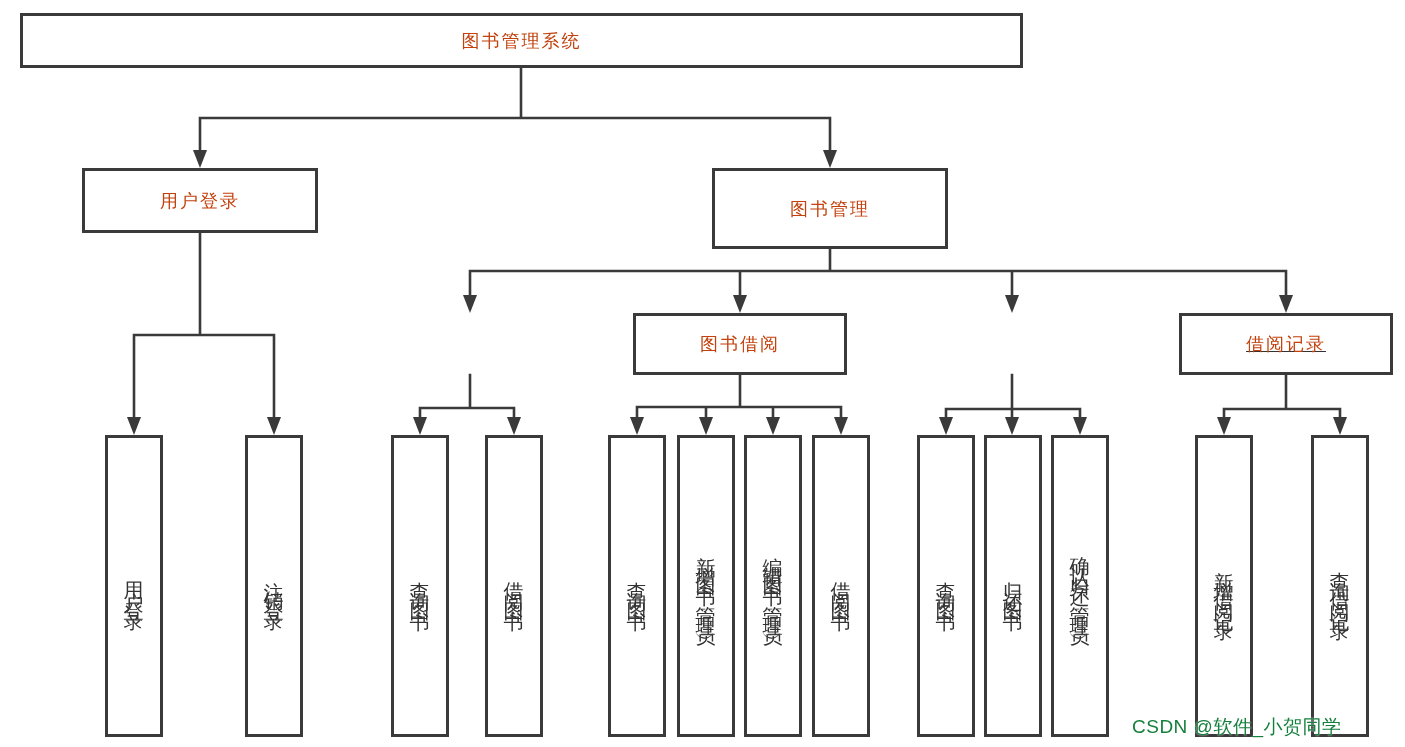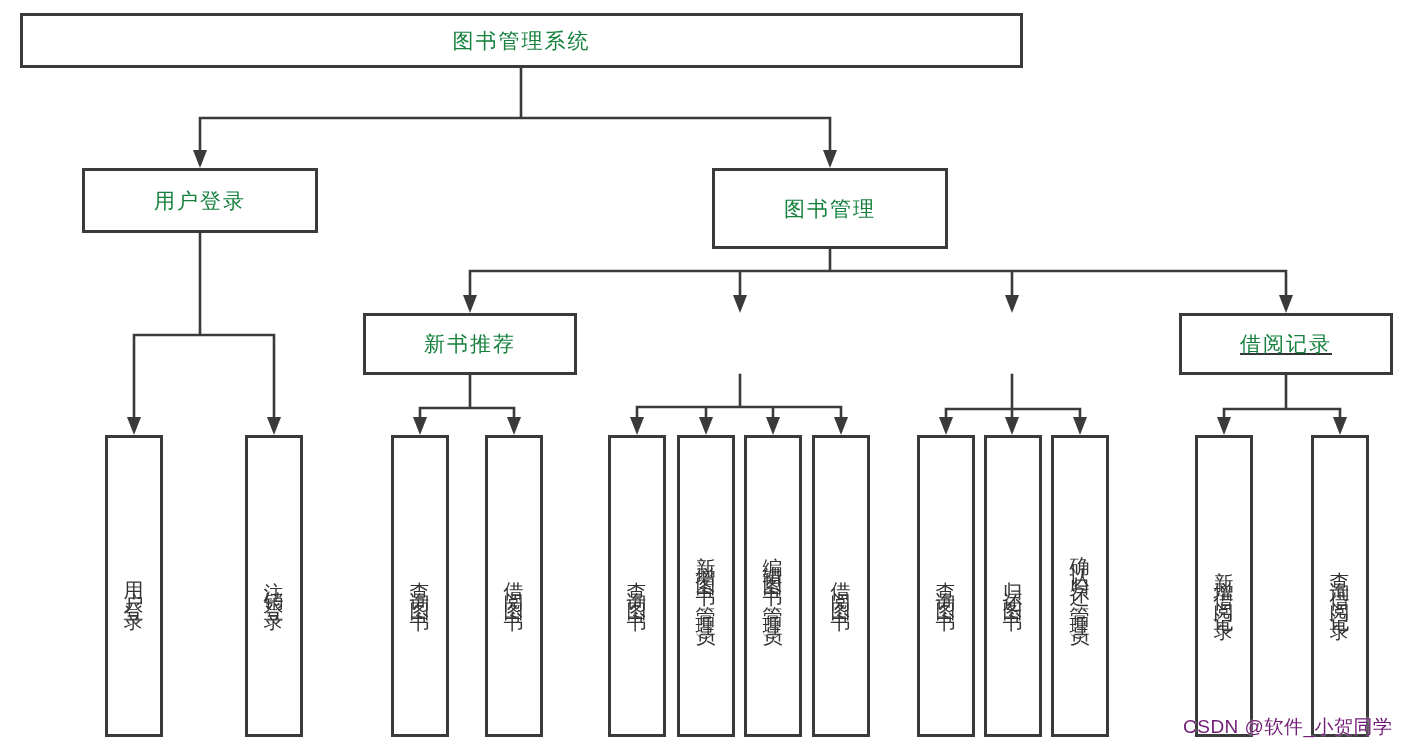--- a/index.html
+++ b/index.html
@@ -20,23 +20,23 @@
     position: absolute;
     box-sizing: border-box;
     background: #ffffff;
     border: 3px solid #3a3a3a;
     display: flex;
     align-items: center;
     justify-content: center;
     color: #333333;
   }
   .hlabel {
-    font-size: 21px;
+    font-size: 18px;
     letter-spacing: 2px;
-    color: #15803d;
+    color: #c2410c;
     white-space: nowrap;
   }
   .root  { left: 20px;  top: 13px;  width: 1003px; height: 55px; }
   .l2-a  { left: 82px;  top: 168px; width: 236px;  height: 65px; }
   .l2-b  { left: 712px; top: 168px; width: 236px;  height: 81px; }
   .l3    { top: 313px; height: 62px; width: 214px; }
   .l3-a  { left: 363px; }
   .l3-b  { left: 633px; }
   .l3-c  { left: 905px; }
   .l3-d  { left: 1179px; text-decoration: underline; }
@@ -58,24 +58,24 @@
   .lf-6  { left: 677px; }
   .lf-7  { left: 744px; }
   .lf-8  { left: 812px; }
   .lf-9  { left: 917px; }
   .lf-10 { left: 984px; }
   .lf-11 { left: 1051px; }
   .lf-12 { left: 1195px; }
   .lf-13 { left: 1311px; }
   .watermark {
     position: absolute;
-    left: 1183px;
+    left: 1132px;
     top: 714px;
     font-size: 19px;
-    color: #701a75;
+    color: #15803d;
     letter-spacing: 0.5px;
     white-space: nowrap;
     z-index: 5;
     text-shadow: 0 0 2px #ffffff;
   }
 </style>
 </head>
 <body>
 
 <div class="canvas">
@@ -117,22 +117,22 @@
     <span class="hlabel">图书管理系统</span>
   </div>
 
   <div class="box l2-a">
     <span class="hlabel">用户登录</span>
   </div>
   <div class="box l2-b">
     <span class="hlabel">图书管理</span>
   </div>
 
-  <div class="box l3 l3-a">
-    <span class="hlabel">新书推荐</span>
+  <div class="box l3 l3-b">
+    <span class="hlabel">图书借阅</span>
   </div>
   <div class="box l3 l3-d">
     <span class="hlabel">借阅记录</span>
   </div>
 
   <div class="box leaf lf-1">
     <span class="vlabel">用户登录</span>
   </div>
   <div class="box leaf lf-2">
     <span class="vlabel">注销登录</span>

